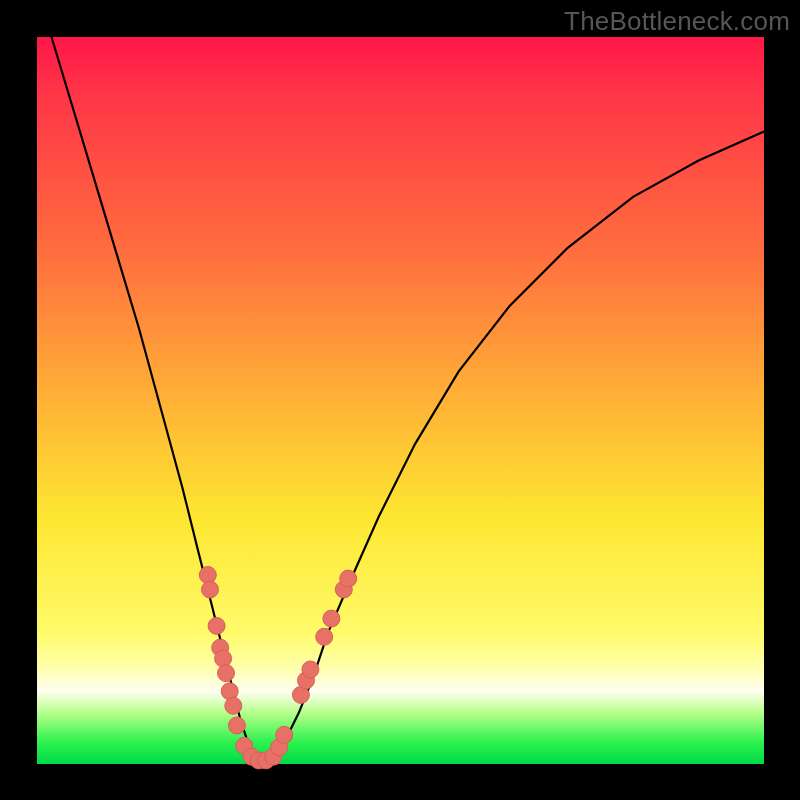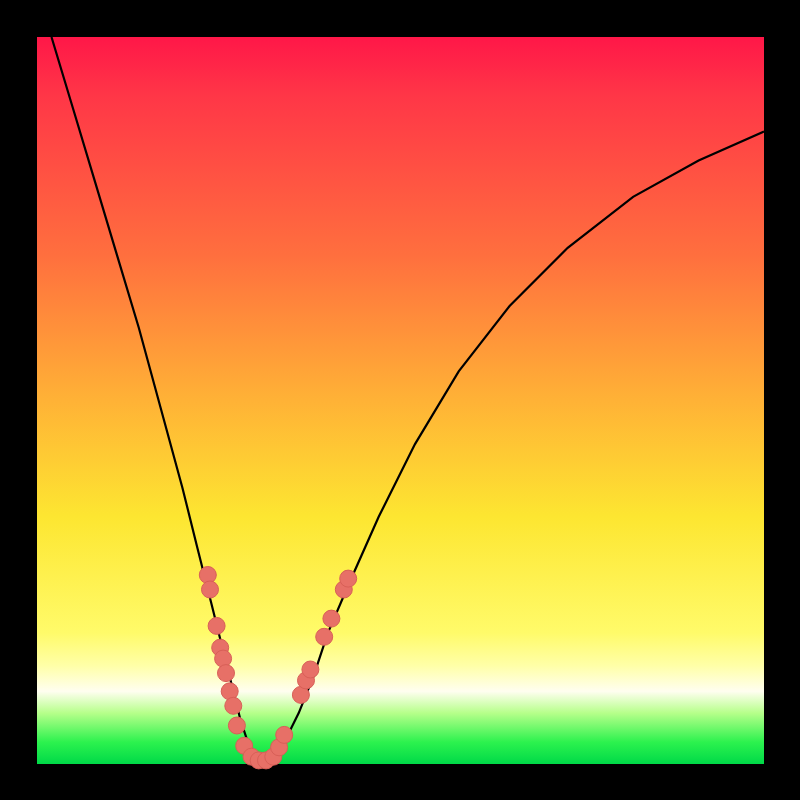--- a/index.html
+++ b/index.html
@@ -55,20 +55,21 @@
     left: 0;
     width: 727px;
     height: 727px;
     overflow: visible;
   }
 </style>
 </head>
 <body>
 
 <div class="frame">
+  <div class="watermark">TheBottleneck.com</div>
 
   <div class="plot">
     <svg class="curve" viewBox="0 0 727 727" preserveAspectRatio="none">
       <path id="main-curve" fill="none" stroke="#000000" stroke-width="2.2" d="M14.5 0.0 L36.4 72.7 L58.2 145.4 L80.0 218.1 L101.8 290.8 L123.6 370.8 L145.4 450.7 L159.9 508.9 L174.5 567.1 L189.0 625.2 L196.3 654.3 L203.6 683.4 L210.8 705.2 L218.1 719.7 L225.4 727.0 L232.6 727.0 L239.9 719.7 L247.2 705.2 L261.7 676.1 L276.3 639.8 L290.8 596.1 L312.6 545.3 L341.7 479.8 L378.0 407.1 L421.7 334.4 L472.6 269.0 L530.7 210.8 L596.1 159.9 L661.6 123.6 L727.0 94.5"></path>
       <g id="markers">
           <circle cx="170.8" cy="538.0" r="8.5" fill="#e77067" stroke="#d85f57" stroke-width="1"></circle>
           <circle cx="173.0" cy="552.5" r="8.5" fill="#e77067" stroke="#d85f57" stroke-width="1"></circle>
           <circle cx="179.6" cy="588.9" r="8.5" fill="#e77067" stroke="#d85f57" stroke-width="1"></circle>
           <circle cx="183.2" cy="610.7" r="8.5" fill="#e77067" stroke="#d85f57" stroke-width="1"></circle>
           <circle cx="186.1" cy="621.6" r="8.5" fill="#e77067" stroke="#d85f57" stroke-width="1"></circle>

